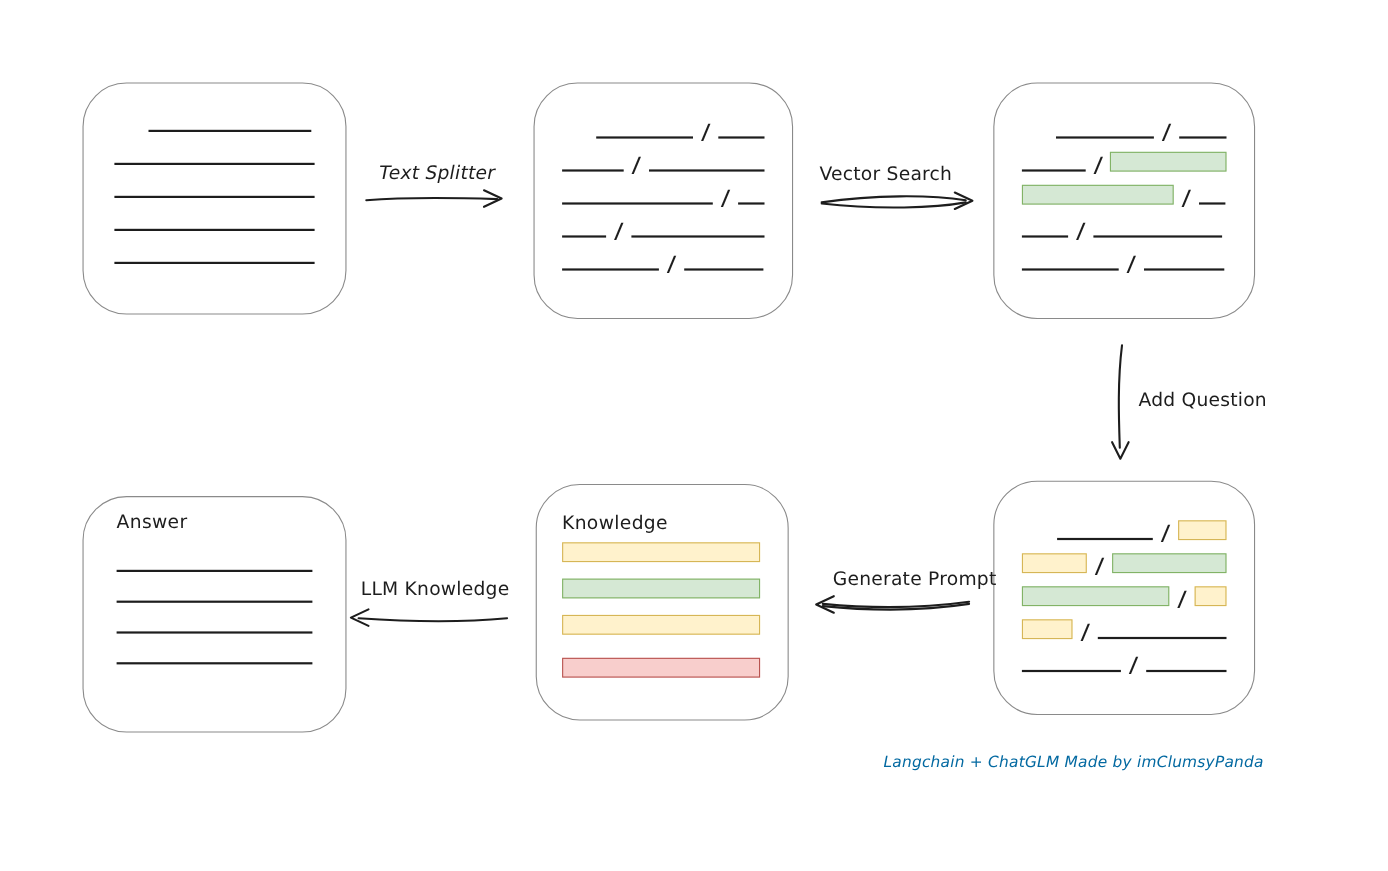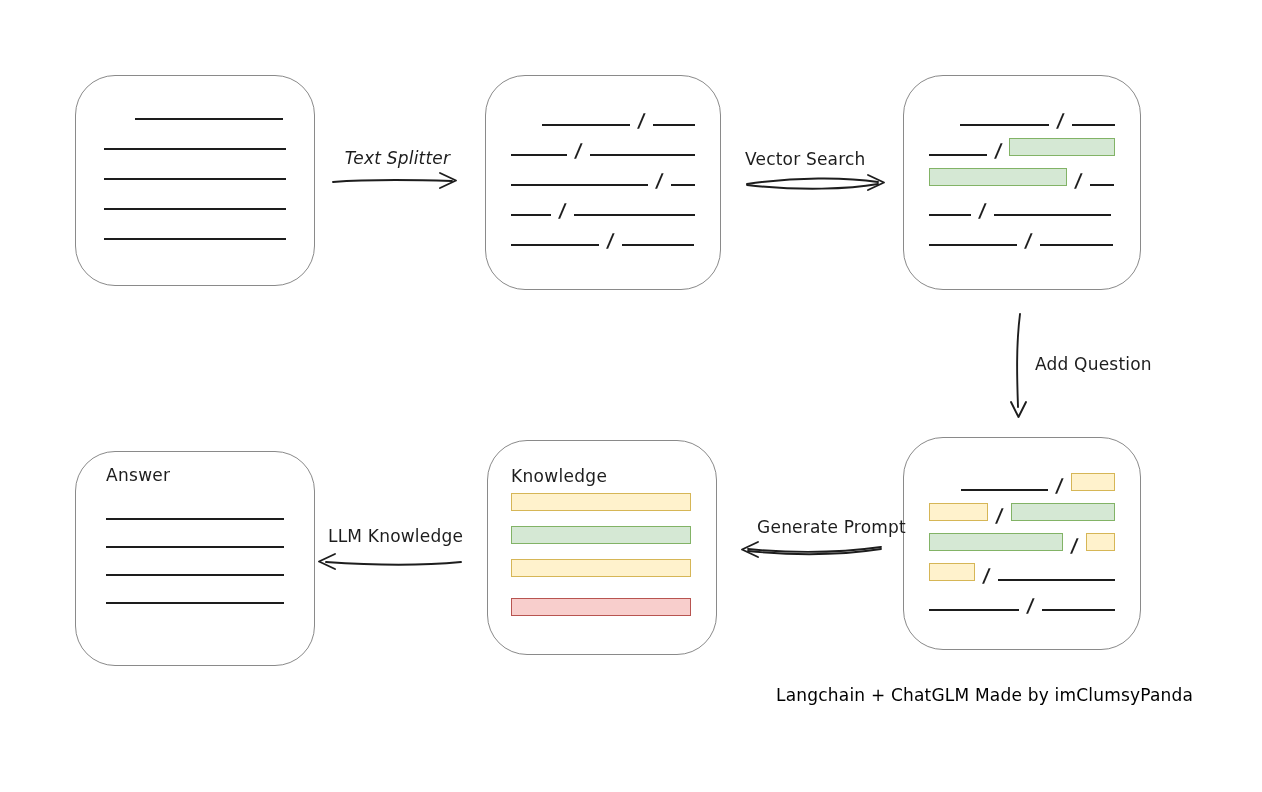--- a/index.html
+++ b/index.html
@@ -59,24 +59,25 @@
 
   .arrow-label {
     position: absolute;
     font-size: 17px;
     letter-spacing: 0.2px;
     white-space: nowrap;
     color: #1d1d1d;
   }
   .credit {
     position: absolute;
-    font-size: 17px;
+    font-size: 14px;
     letter-spacing: 0.2px;
     white-space: nowrap;
-    color: #000000;
+    color: #0369a1;
+    font-style: italic;
   }
   svg.arrows {
     position: absolute;
     left: 0; top: 0;
     width: 1262px; height: 792px;
     pointer-events: none;
   }
   svg.arrows path {
     fill: none;
     stroke: #1d1d1d;

